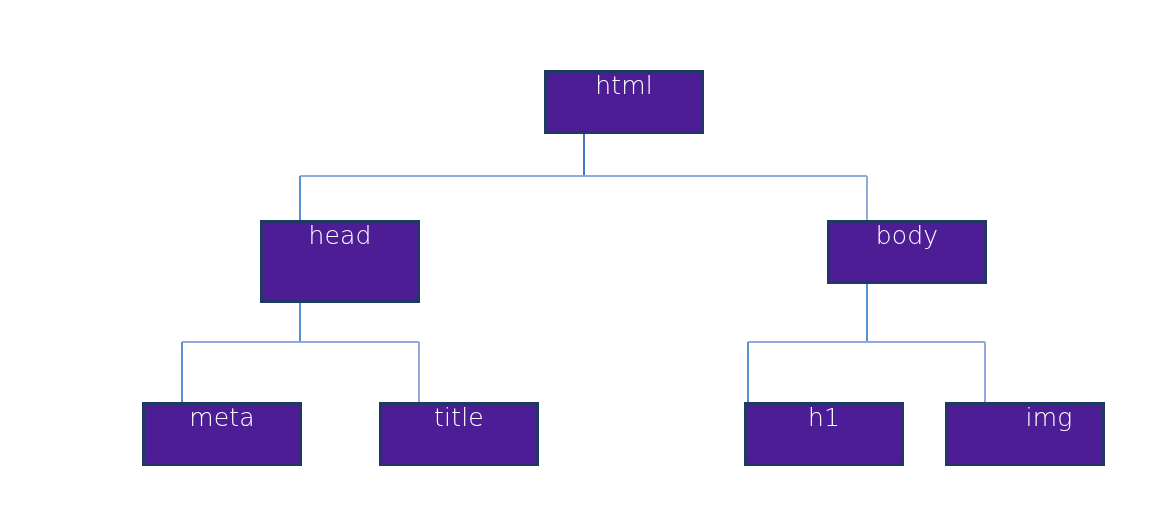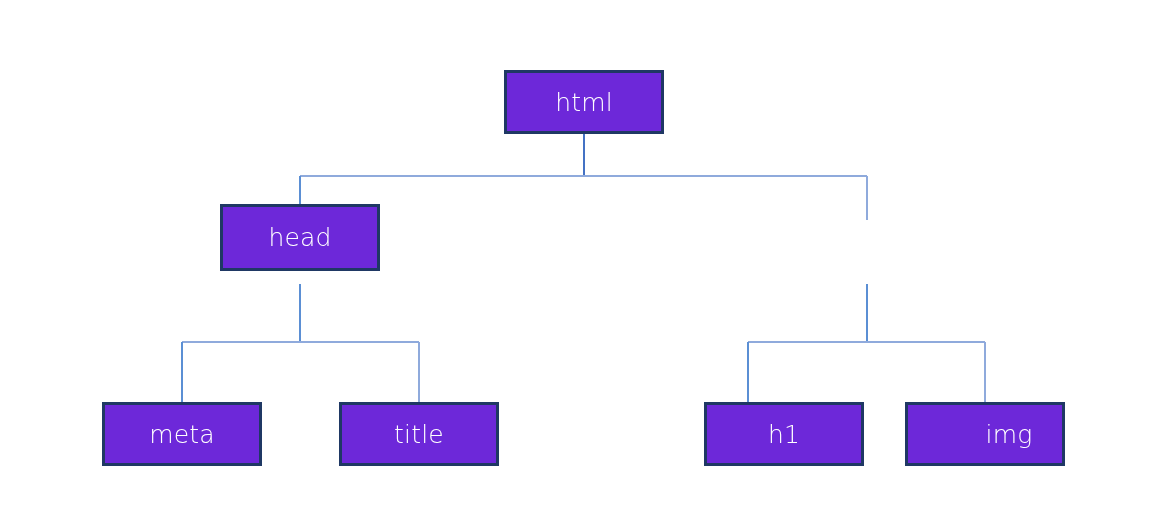--- a/index.html
+++ b/index.html
@@ -22,39 +22,39 @@
   #connector-layer {
     position: absolute;
     left: 0;
     top: 0;
     width: 1151px;
     height: 518px;
   }
   .node-box {
     position: absolute;
     box-sizing: border-box;
-    background: #6d28d9;
+    background: #4c1d95;
     border: 3px solid #1F3864;
     display: flex;
-    align-items: center;
     justify-content: center;
+    margin-left: 40px;
   }
   .node-label {
     color: #ffffff;
     font-family: "DejaVu Sans", sans-serif;
     font-size: 25px;
     font-weight: 300;
     line-height: 1;
     letter-spacing: 0.2px;
     white-space: nowrap;
   }
   
   #node-html { left: 504px; top: 70px; width: 160px; height: 64px; }
   
-  #node-head { left: 220px; top: 204px; width: 160px; height: 67px; }
+  #node-head { left: 220px; top: 220px; width: 160px; height: 83px; }
   #node-body { left: 787px; top: 220px; width: 160px; height: 64px; }
   
   #node-meta  { left: 102px;  top: 402px; width: 160px; height: 64px; }
   #node-title { left: 339px;  top: 402px; width: 160px; height: 64px; }
   #node-h1    { left: 704px;  top: 402px; width: 160px; height: 64px; }
   #node-img   { left: 905px;  top: 402px; width: 160px; height: 64px; padding-left: 48px; }
 </style>
 </head>
 <body>
 
@@ -85,20 +85,23 @@
   </svg>
 
   <div class="node-box" id="node-html">
     <span class="node-label">html</span>
   </div>
 
   <div class="node-box" id="node-head">
     <span class="node-label">head</span>
   </div>
 
+  <div class="node-box" id="node-body">
+    <span class="node-label">body</span>
+  </div>
 
   <div class="node-box" id="node-title">
     <span class="node-label">title</span>
   </div>
 
   <div class="node-box" id="node-meta">
     <span class="node-label">meta</span>
   </div>
 
   <div class="node-box" id="node-h1">

